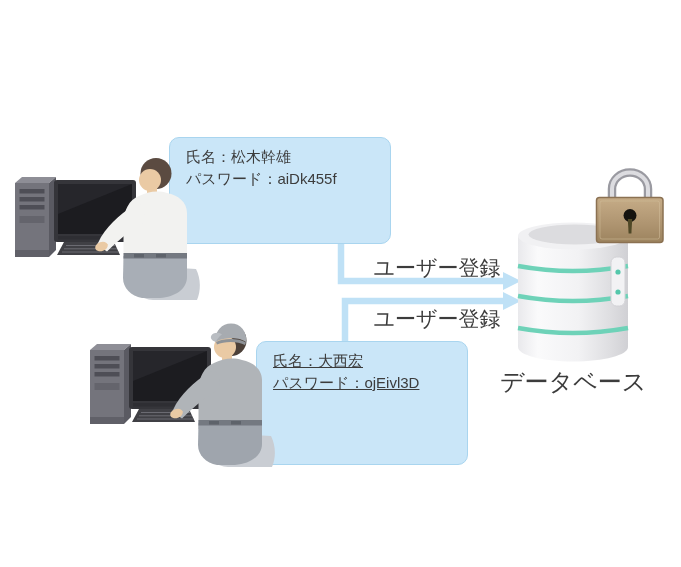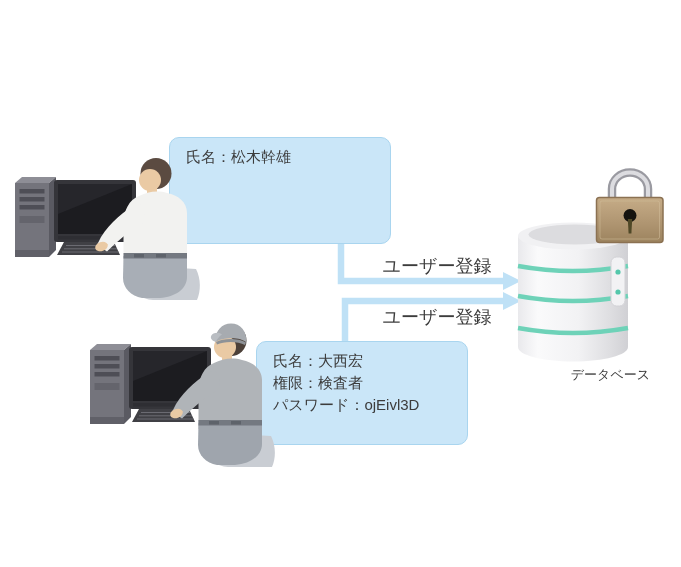--- a/index.html
+++ b/index.html
@@ -10,30 +10,30 @@
   .layer{position:absolute;left:0;top:0;width:681px;height:567px;}
   .card{
     position:absolute;background:var(--card-bg,#CAE6F8);
     border:1.5px solid var(--card-border,#A9D5EF);
     border-radius:10px;box-sizing:border-box;
     padding:8px 14px 6px 16px;color:var(--text,#3C3C3C);
     font-size:15px;line-height:22px;z-index:2;
   }
   .card .card-line{white-space:nowrap;}
   .card1{left:169px;top:137px;width:222px;height:107px;}
-  .card2{left:256px;top:341px;width:212px;height:104px;}
+  .card2{left:256px;top:341px;width:212px;height:124px;text-decoration:underline;}
   .arrow-label{
     position:absolute;width:170px;text-align:center;color:var(--text,#3C3C3C);
-    font-size:18px;z-index:4;white-space:nowrap;
+    font-size:21px;z-index:4;white-space:nowrap;
   }
   .arrow-label.l1{left:352px;top:254px;}
   .arrow-label.l2{left:352px;top:305px;}
   .db-label{
-    position:absolute;left:500px;top:366px;width:150px;text-align:right;
-    color:var(--text,#3C3C3C);font-size:13px;z-index:4;white-space:nowrap;
+    position:absolute;left:500px;top:366px;width:150px;text-align:left;
+    color:var(--text,#3C3C3C);font-size:24px;z-index:4;white-space:nowrap;
   }
   .illus{z-index:3;}
   .conn{z-index:1;}
   .dbsvg{position:absolute;left:495px;top:160px;width:186px;height:245px;z-index:2;}
 </style>
 </head>
 <body>
 
 <div class="canvas">
 
@@ -43,25 +43,25 @@
       <polygon points="503,272 521,281 503,290" fill="var(--arrow,#BFE1F6)"></polygon>
     </g>
     <g>
       <polyline points="345,342 345,301 504,301" fill="none" stroke="var(--arrow,#BFE1F6)" stroke-width="6.5" stroke-linejoin="miter"></polyline>
       <polygon points="503,292 521,301 503,310" fill="var(--arrow,#BFE1F6)"></polygon>
     </g>
   </svg>
 
   <div class="card card1">
     <div class="card-line">氏名：松木幹雄</div>
+    <div class="card-line">パスワード：aiDk455f</div>
   </div>
 
   <div class="card card2">
     <div class="card-line">氏名：大西宏</div>
-    <div class="card-line">権限：検査者</div>
     <div class="card-line">パスワード：ojEivl3D</div>
   </div>
 
   <svg class="layer illus" viewBox="0 0 681 567">
     <defs>
       <g id="workstation">
 
         <path d="M146,266 C135,268 130,276 131,284 C132,293 141,299 153,300 L197,300 C201,291 201,279 196,269 Z" fill="#C9CDD3"></path>
 
         <polygon points="22,177 56,177 49,183 15,183" fill="#8E8E96"></polygon>

